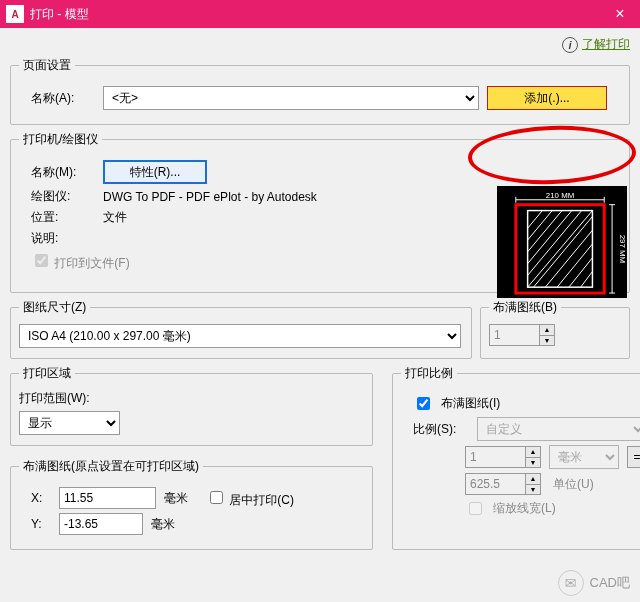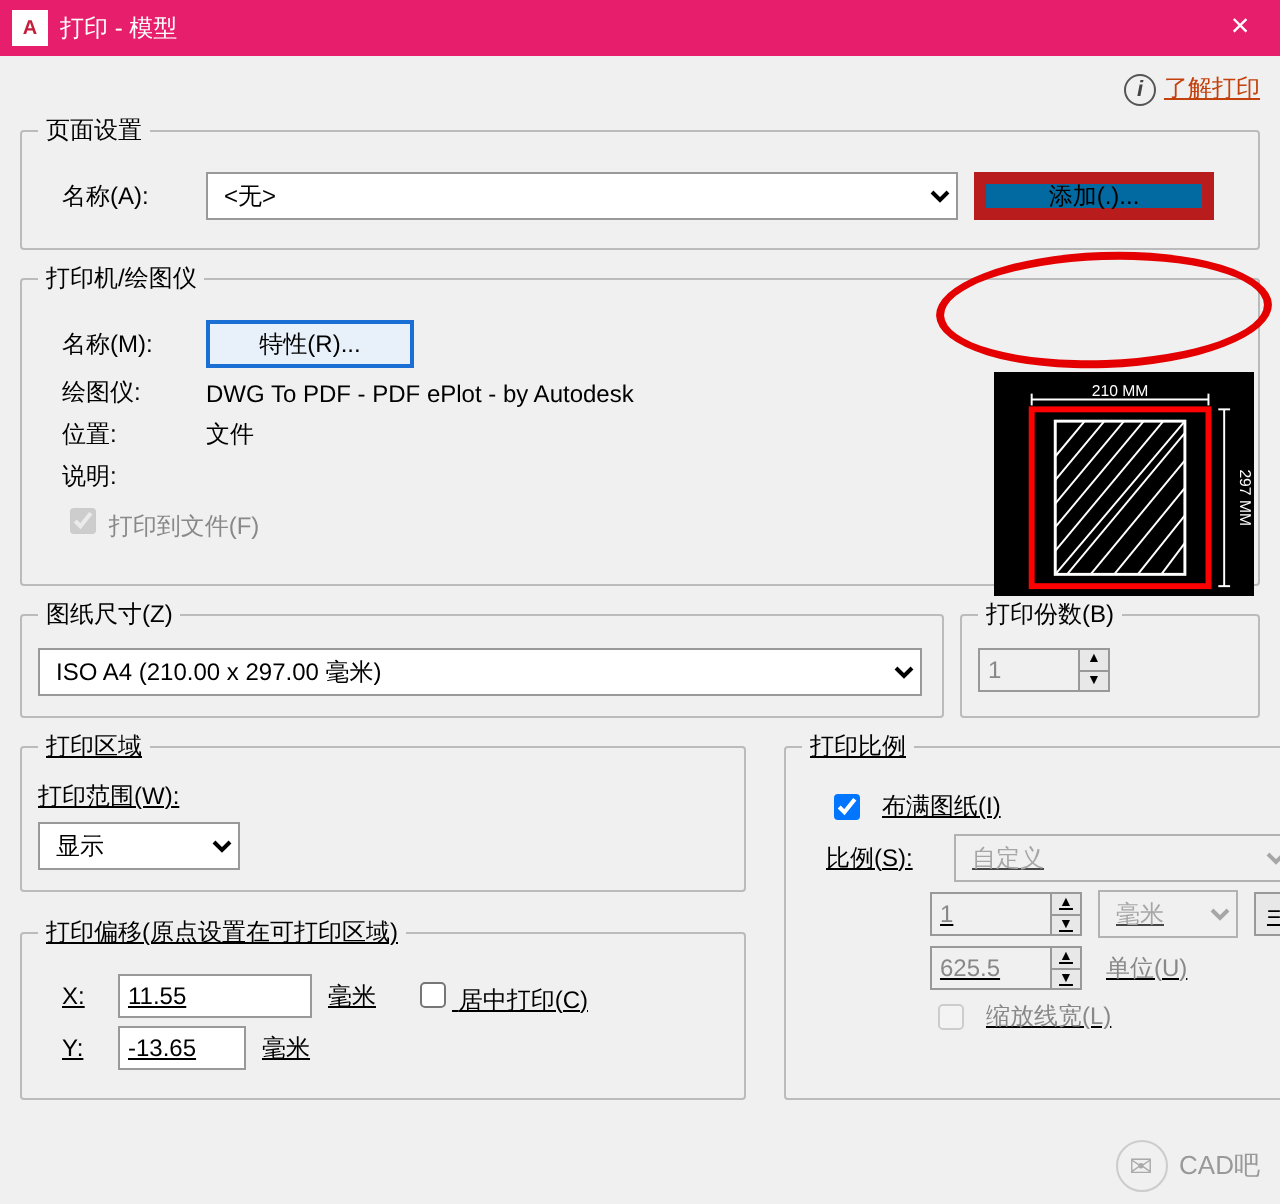--- a/index.html
+++ b/index.html
@@ -58,21 +58,21 @@
     border-radius: 50%;
     display: flex;
     align-items: center;
     justify-content: center;
     font-size: 11px;
     font-style: italic;
     font-weight: bold;
     color: #444;
   }
   .help-link {
-    color: #c2410c;
+    color: #4d7c0f;
   }
   fieldset {
     border: 1px solid #bbb;
     border-radius: 2px;
     margin: 0 0 6px 0;
     padding: 8px 10px 10px 8px;
     background: #f0f0f0;
   }
   legend { padding: 0 4px; }
   .row {
@@ -85,22 +85,22 @@
   select, input[type=text] {
     font-family: inherit;
     font-size: 12px;
     padding: 2px 4px;
     border: 1px solid #999;
     background: #fff;
     height: 22px;
   }
   select { height: 24px; }
   .btn {
-    border: 6px solid #b91c1c;
-    background: #0369a1;
+    border: 1px solid #b91c1c;
+    background: #fde047;
     padding: 3px 8px;
     height: 24px;
     display: flex;
     align-items: center;
     justify-content: center;
     font-family: inherit;
     font-size: 12px;
   }
   .btn-highlight {
     border: 2px solid #1a6fd4;
@@ -132,21 +132,20 @@
   }
   .dual-col {
     display: flex;
     gap: 8px;
   }
   .col-left { flex: 1; display: flex; flex-direction: column; gap: 6px;}
   .col-right { width: 238px; display: flex; flex-direction: column; gap: 6px;}
   .bottom-row {
     display: flex;
     gap: 19px;
-    text-decoration: underline;
   }
   .disabled-text { color: #888; }
   input[disabled], select[disabled] { background: #f0f0f0; color: #888; }
   .spinner {
     display: flex;
     align-items: center;
   }
   .spinner input { width: 50px; border-right: none;}
   .spinner-btns {
     display: flex;
@@ -278,21 +277,21 @@
   </fieldset>
 
   <div class="dual-col">
     <fieldset style="flex:1">
       <legend>图纸尺寸(Z)</legend>
       <select style="width:100%">
         <option>ISO A4 (210.00 x 297.00 毫米)</option>
       </select>
     </fieldset>
     <fieldset style="width:150px">
-      <legend>打印份数(B)</legend>
+      <legend>布满图纸(B)</legend>
       <div class="spinner">
         <input type="text" disabled="" value="1" style="">
         <div class="spinner-btns">
           <div>▲</div>
           <div>▼</div>
         </div>
       </div>
     </fieldset>
   </div>
 
@@ -300,33 +299,33 @@
     <div class="col-left">
       <fieldset>
         <legend>打印区域</legend>
         <div style="margin-bottom:4px">打印范围(W):</div>
         <select style="width:101px">
           <option>显示</option>
         </select>
       </fieldset>
 
       <fieldset>
-        <legend>打印偏移(原点设置在可打印区域)</legend>
+        <legend>布满图纸(原点设置在可打印区域)</legend>
         <div class="row">
           <span style="width:20px">X:</span>
           <input type="text" style="width: 97px;" value="11.55">
           <span>毫米</span>
           <label style="margin-left:10px">
             <input type="checkbox" style="">
             <span>居中打印(C)</span>
           </label>
         </div>
         <div class="row">
           <span style="width:20px">Y:</span>
-          <input type="text" style="width: 64px;" value="-13.65">
+          <input type="text" style="width: 84px;" value="-13.65">
           <span>毫米</span>
         </div>
       </fieldset>
     </div>
 
     <div class="col-right">
       <fieldset style="flex:1">
         <legend>打印比例</legend>
         <label class="row">
           <input type="checkbox" checked="" style="">

